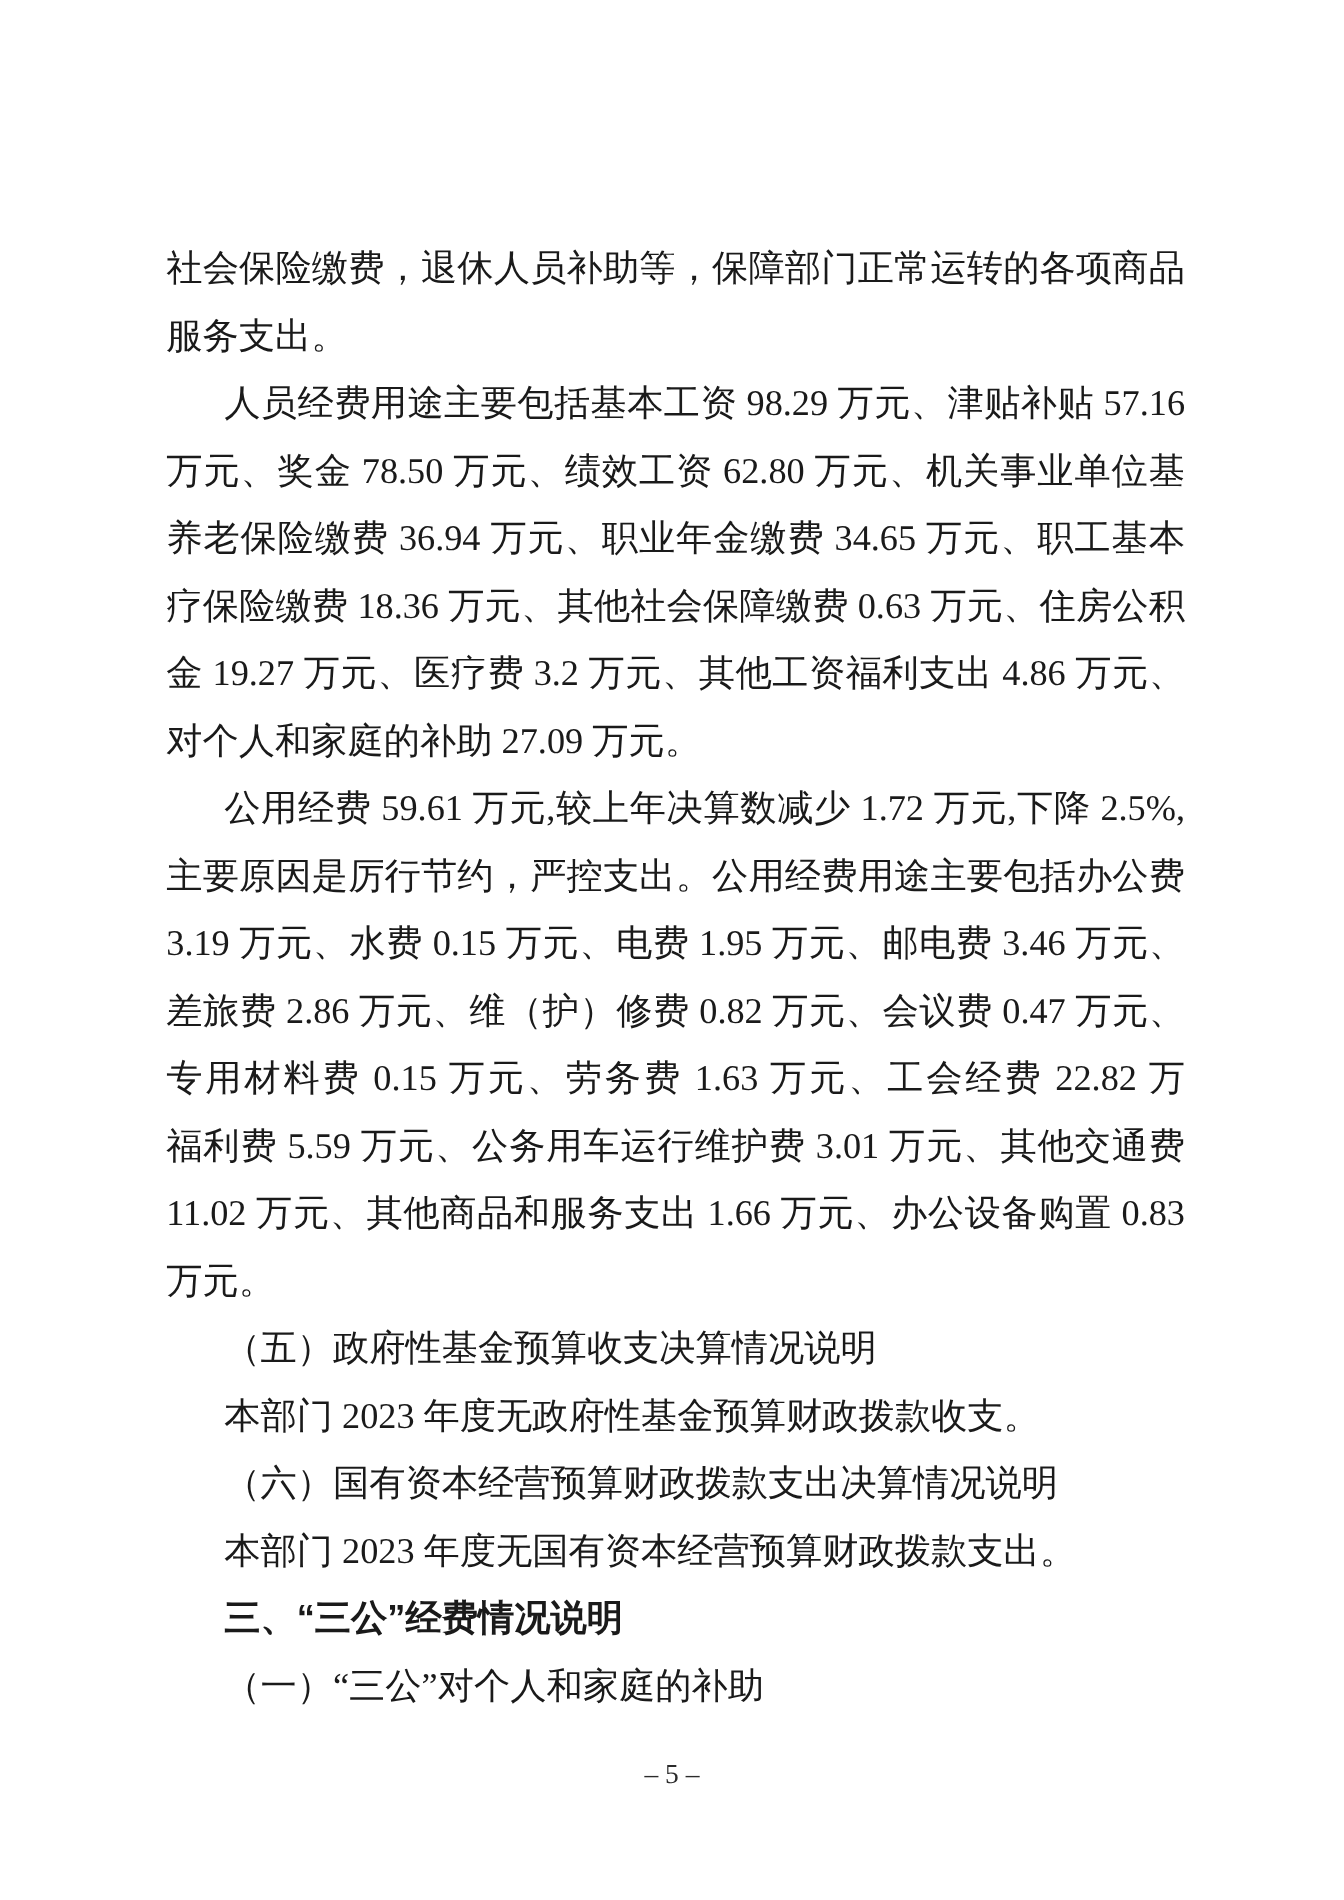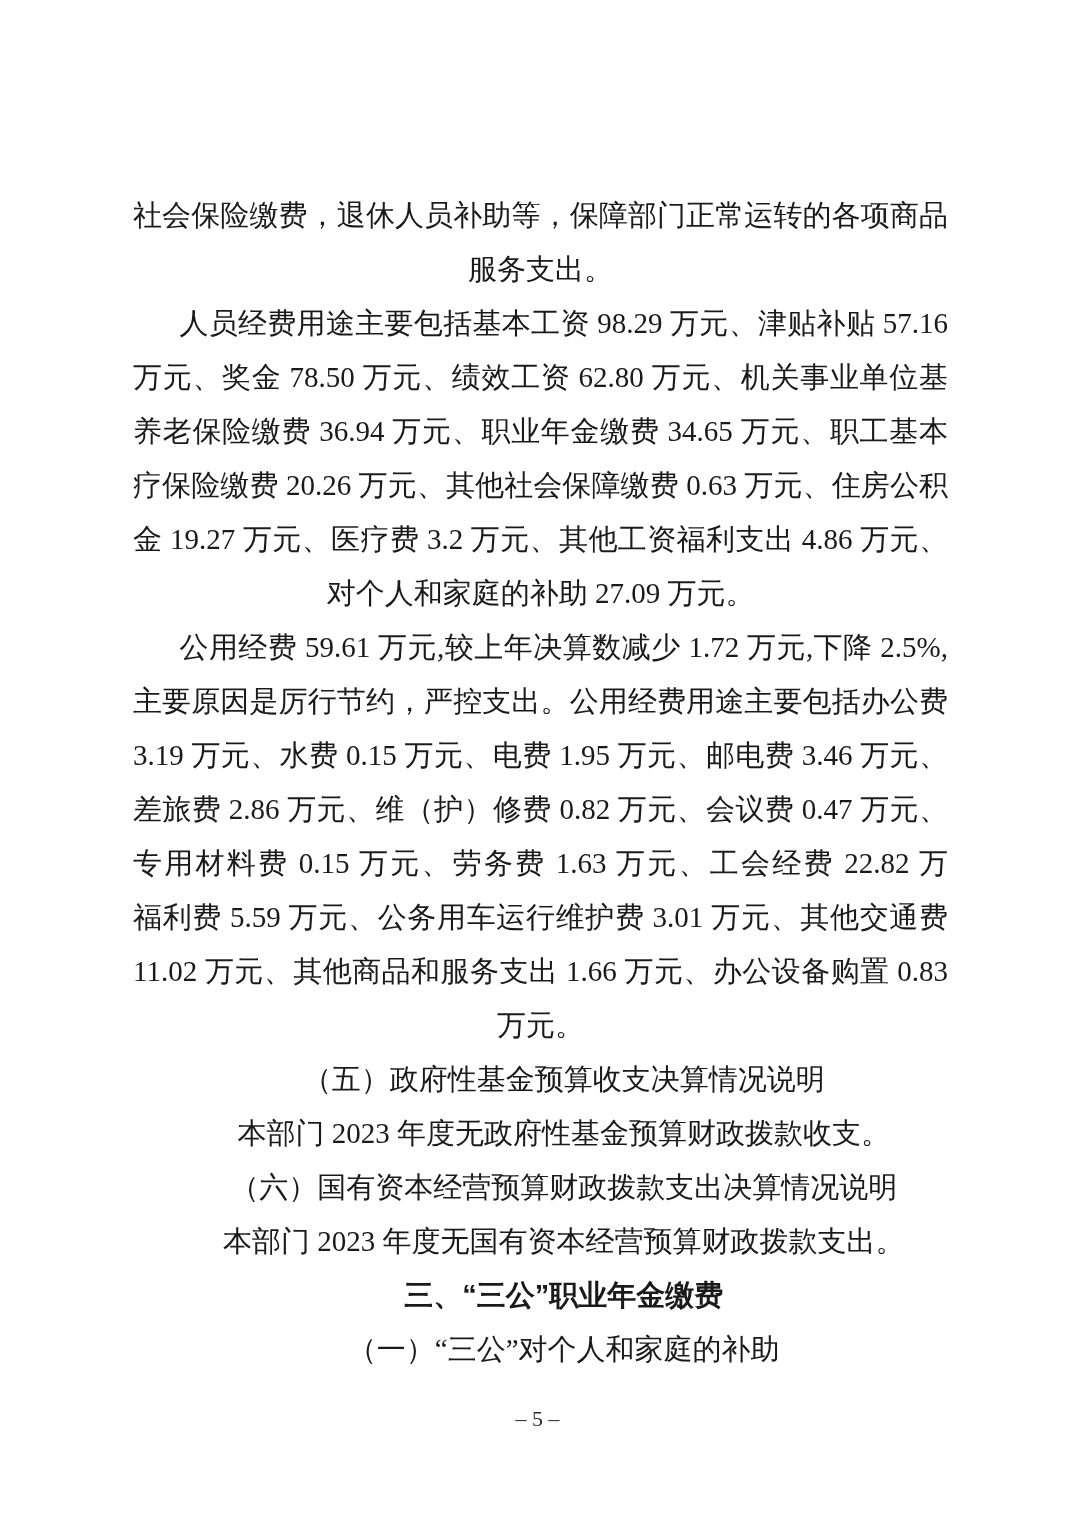--- a/index.html
+++ b/index.html
@@ -27,21 +27,21 @@
     position: absolute;
     left: 133px;
     top: 188px;
     width: 815px;
   }
   .line {
     height: 54px;
     line-height: 54px;
     font-size: 29px;
     overflow: hidden;
-    text-align: center;
+    text-align: left;
     letter-spacing: 0;
     white-space: normal;
   }
   .line.justify {
     text-align: justify;
     text-align-last: justify;
     text-justify: inter-character;
   }
   .line.indent {
     text-indent: 1.6em;
@@ -70,34 +70,34 @@
 </head>
 <body>
 
 <div class="page">
   <div class="doc">
       <div class="line body-line justify">社会保险缴费，退休人员补助等，保障部门正常运转的各项商品</div>
       <div class="line body-line">服务支出。</div>
       <div class="line body-line justify indent">人员经费用途主要包括基本工资 98.29 万元、津贴补贴 57.16</div>
       <div class="line body-line justify">万元、奖金 78.50 万元、绩效工资 62.80 万元、机关事业单位基本</div>
       <div class="line body-line justify">养老保险缴费 36.94 万元、职业年金缴费 34.65 万元、职工基本医</div>
-      <div class="line body-line justify">疗保险缴费 20.26 万元、其他社会保障缴费 0.63 万元、住房公积</div>
+      <div class="line body-line justify">疗保险缴费 18.36 万元、其他社会保障缴费 0.63 万元、住房公积</div>
       <div class="line body-line justify">金 19.27 万元、医疗费 3.2 万元、其他工资福利支出 4.86 万元、</div>
       <div class="line body-line">对个人和家庭的补助 27.09 万元。</div>
       <div class="line body-line justify indent">公用经费 59.61 万元,较上年决算数减少 1.72 万元,下降 2.5%,</div>
       <div class="line body-line justify">主要原因是厉行节约，严控支出。公用经费用途主要包括办公费</div>
       <div class="line body-line justify">3.19 万元、水费 0.15 万元、电费 1.95 万元、邮电费 3.46 万元、</div>
       <div class="line body-line justify">差旅费 2.86 万元、维（护）修费 0.82 万元、会议费 0.47 万元、</div>
       <div class="line body-line justify">专用材料费 0.15 万元、劳务费 1.63 万元、工会经费 22.82 万元、</div>
       <div class="line body-line justify">福利费 5.59 万元、公务用车运行维护费 3.01 万元、其他交通费用</div>
       <div class="line body-line justify">11.02 万元、其他商品和服务支出 1.66 万元、办公设备购置 0.83</div>
       <div class="line body-line">万元。</div>
       <div class="line kai-heading indent">（五）政府性基金预算收支决算情况说明</div>
       <div class="line body-line indent">本部门 2023 年度无政府性基金预算财政拨款收支。</div>
       <div class="line kai-heading indent">（六）国有资本经营预算财政拨款支出决算情况说明</div>
       <div class="line body-line indent">本部门 2023 年度无国有资本经营预算财政拨款支出。</div>
-      <div class="line bold-heading indent">三、“三公”职业年金缴费</div>
+      <div class="line bold-heading indent">三、“三公”经费情况说明</div>
       <div class="line kai-heading indent">（一）“三公”对个人和家庭的补助</div>
     </div>
   <div class="footer">
     <span>– 5 –</span>
   </div>
 </div>
 
 </body></html>

